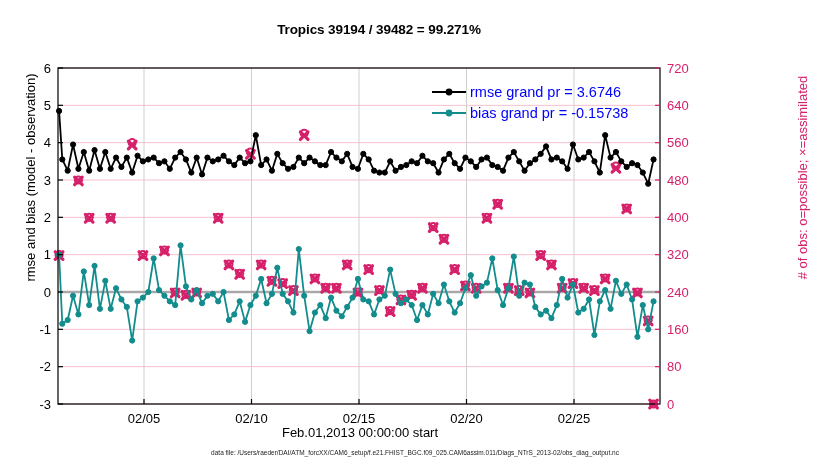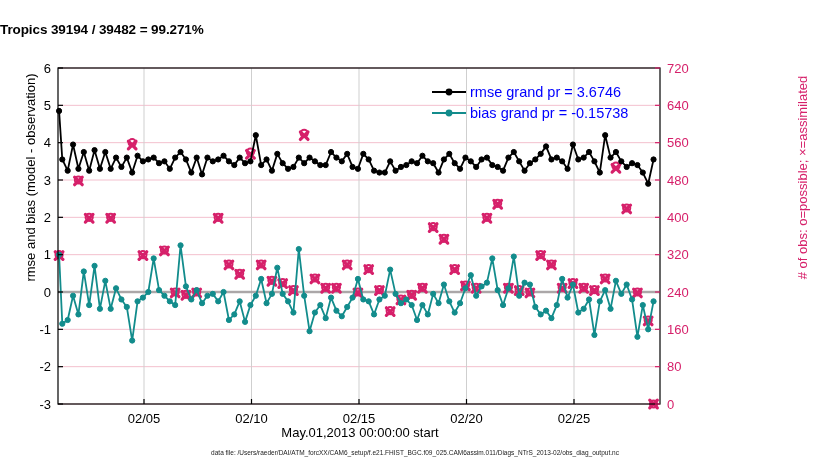--- a/index.html
+++ b/index.html
@@ -7,20 +7,21 @@
   body{
     width:830px;height:470px;
     background:#ffffff;
     font-family:"Liberation Sans", sans-serif;
     overflow:hidden;
   }
   #figure{position:relative;width:830px;height:470px;}
 
   .title-block{
     position:absolute;left:0;top:20px;width:758px;
+    text-align:center;
   }
   .title-line{
     font-size:13.5px;font-weight:bold;color:#000;line-height:19px;
     letter-spacing:-0.1px;
   }
 
   .axis-label-left{
     position:absolute;
     left:-160px;top:170px;
     width:380px;
@@ -54,21 +55,21 @@
 <body>
 
 <div id="figure">
 
   <div class="title-block">
     <div class="title-line">Tropics 39194 / 39482 = 99.271%</div>
   </div>
 
   <div class="axis-label-left">rmse and bias (model - observation)</div>
   <div class="axis-label-right"># of obs: o=possible; ×=assimilated</div>
-  <div class="xlabel">May.01,2013 00:00:00 start</div>
+  <div class="xlabel">Feb.01,2013 00:00:00 start</div>
   <div class="footer">data file: /Users/raeder/DAI/ATM_forcXX/CAM6_setup/f.e21.FHIST_BGC.f09_025.CAM6assim.011/Diags_NTrS_2013-02/obs_diag_output.nc</div>
 
   <svg id="plot" width="830" height="470">
       <line x1="58" y1="404" x2="660" y2="404" stroke="#F3C0CE" stroke-width="1"></line>
       <line x1="58" y1="366.6666666666667" x2="660" y2="366.6666666666667" stroke="#F3C0CE" stroke-width="1"></line>
       <line x1="58" y1="329.33333333333337" x2="660" y2="329.33333333333337" stroke="#F3C0CE" stroke-width="1"></line>
       <line x1="58" y1="292" x2="660" y2="292" stroke="#F3C0CE" stroke-width="1"></line>
       <line x1="58" y1="254.66666666666669" x2="660" y2="254.66666666666669" stroke="#F3C0CE" stroke-width="1"></line>
       <line x1="58" y1="217.33333333333331" x2="660" y2="217.33333333333331" stroke="#F3C0CE" stroke-width="1"></line>
       <line x1="58" y1="180" x2="660" y2="180" stroke="#F3C0CE" stroke-width="1"></line>

